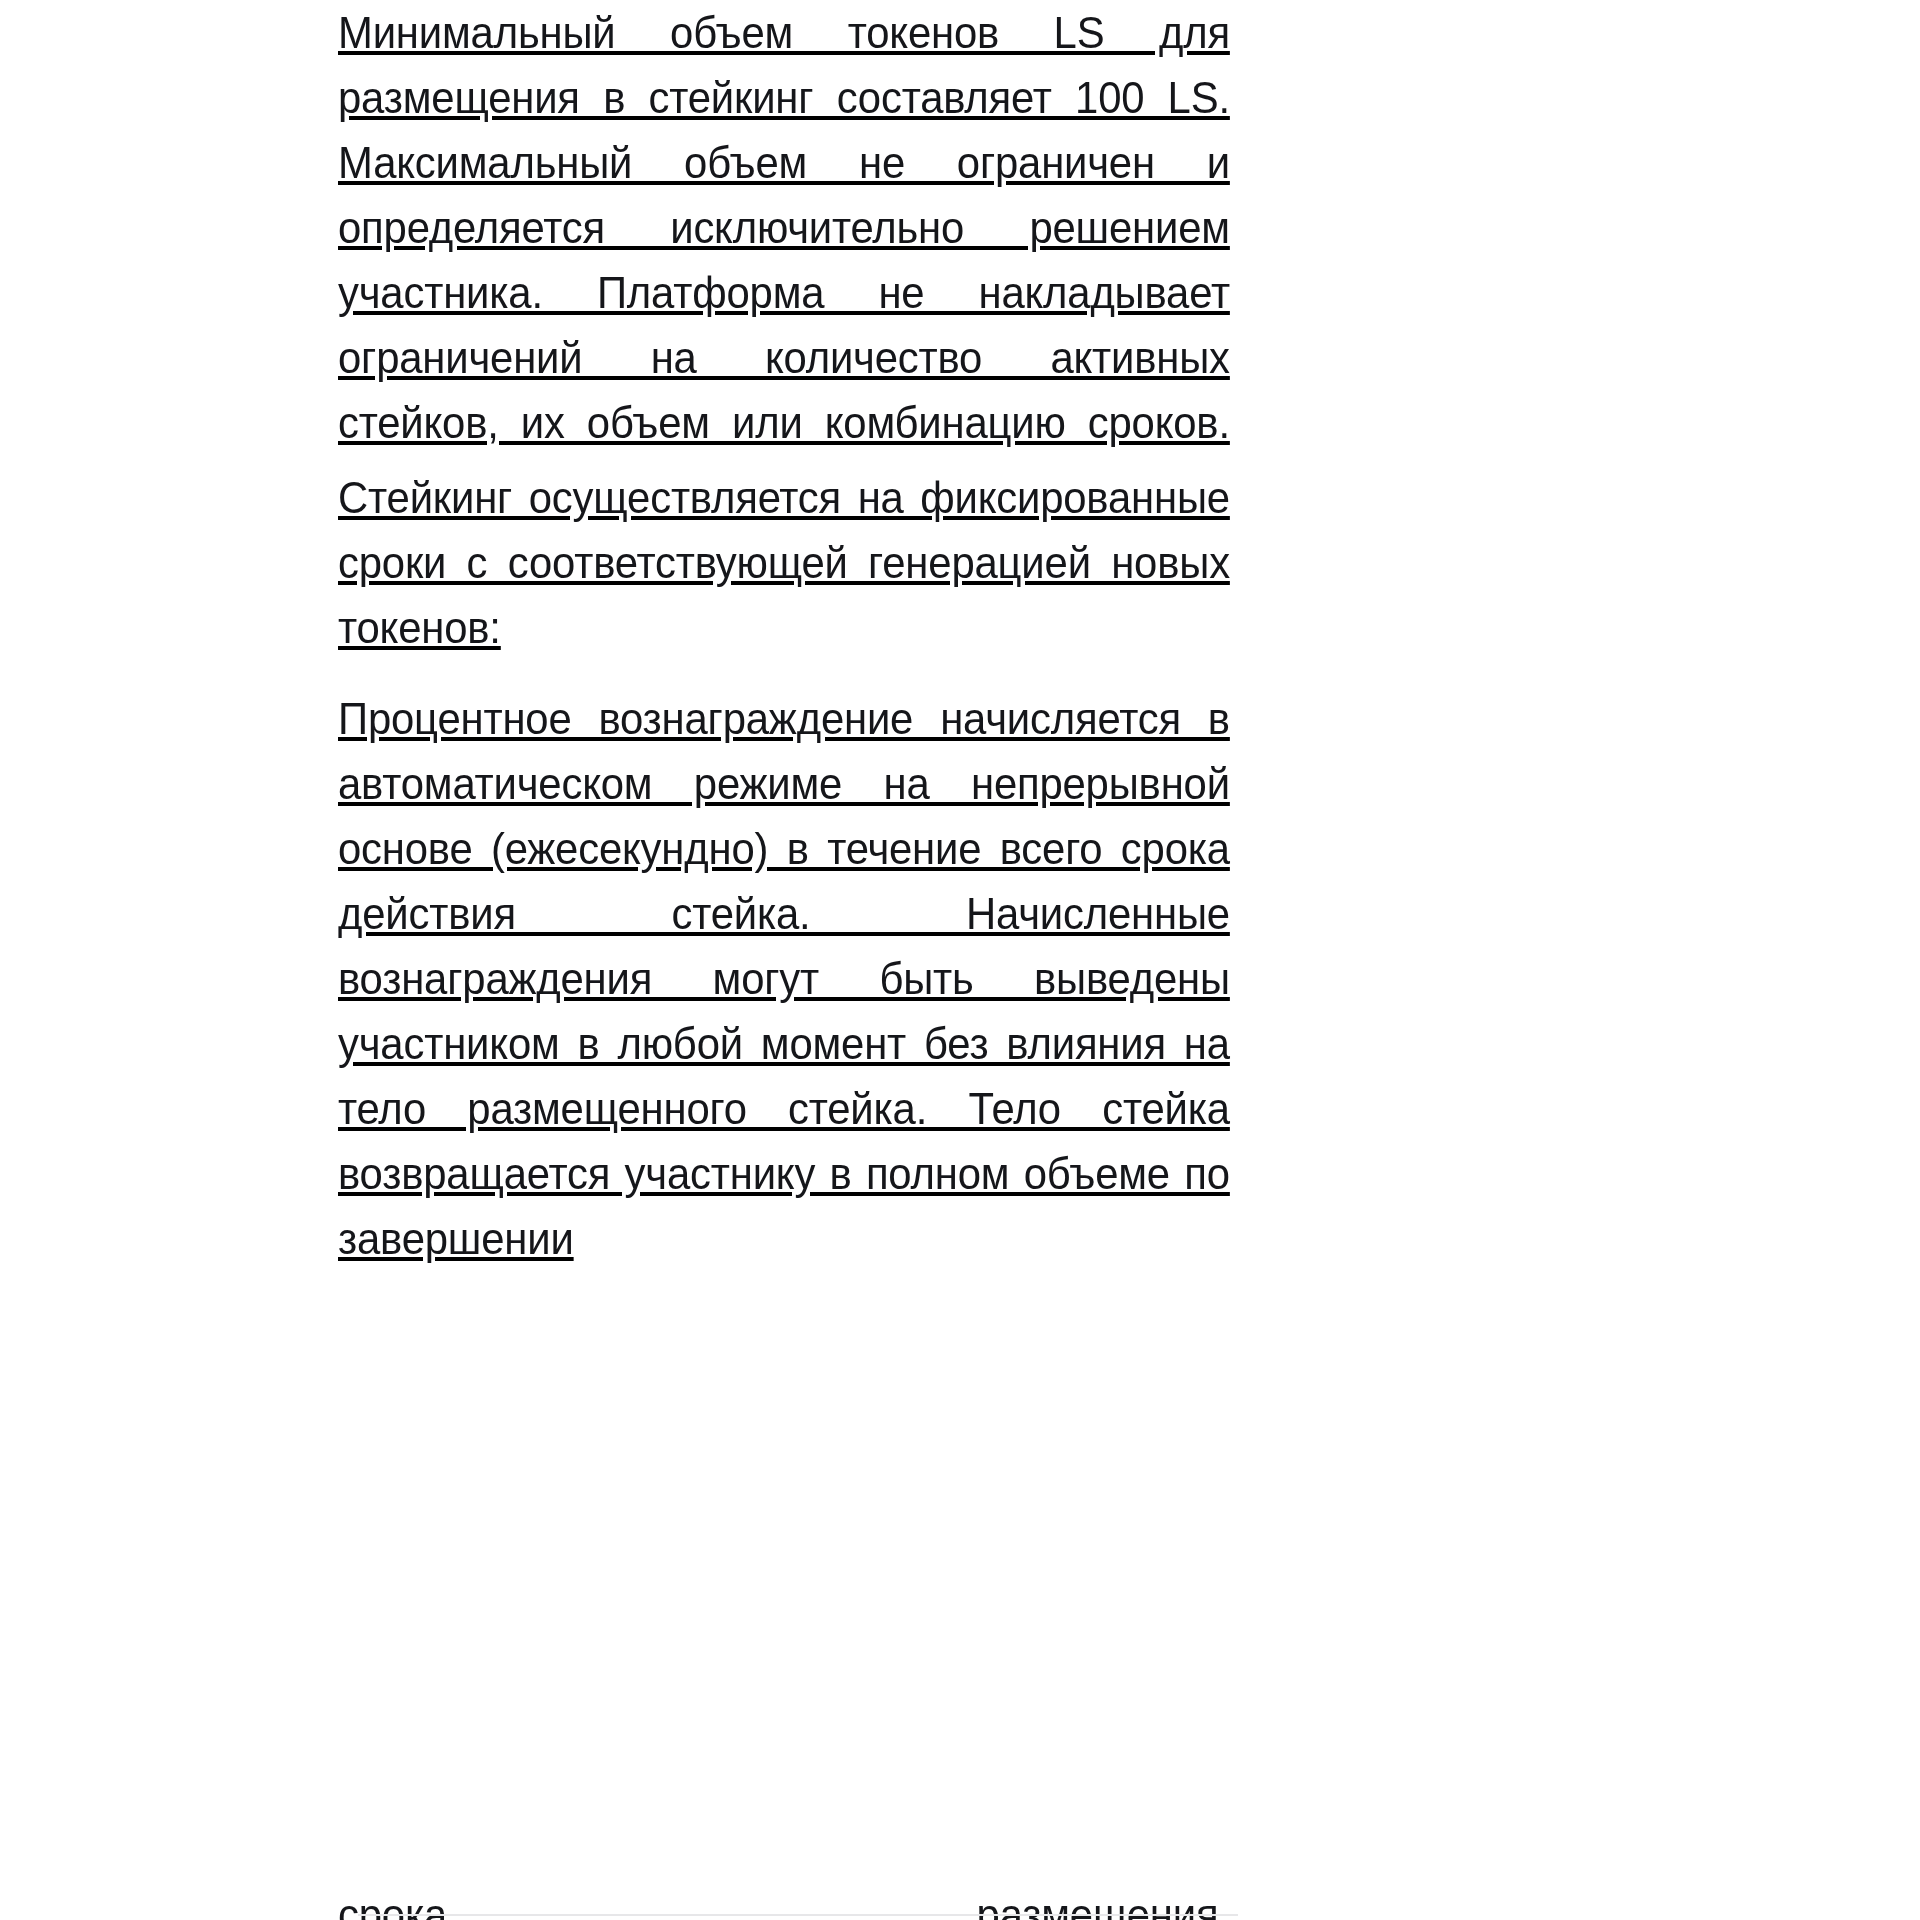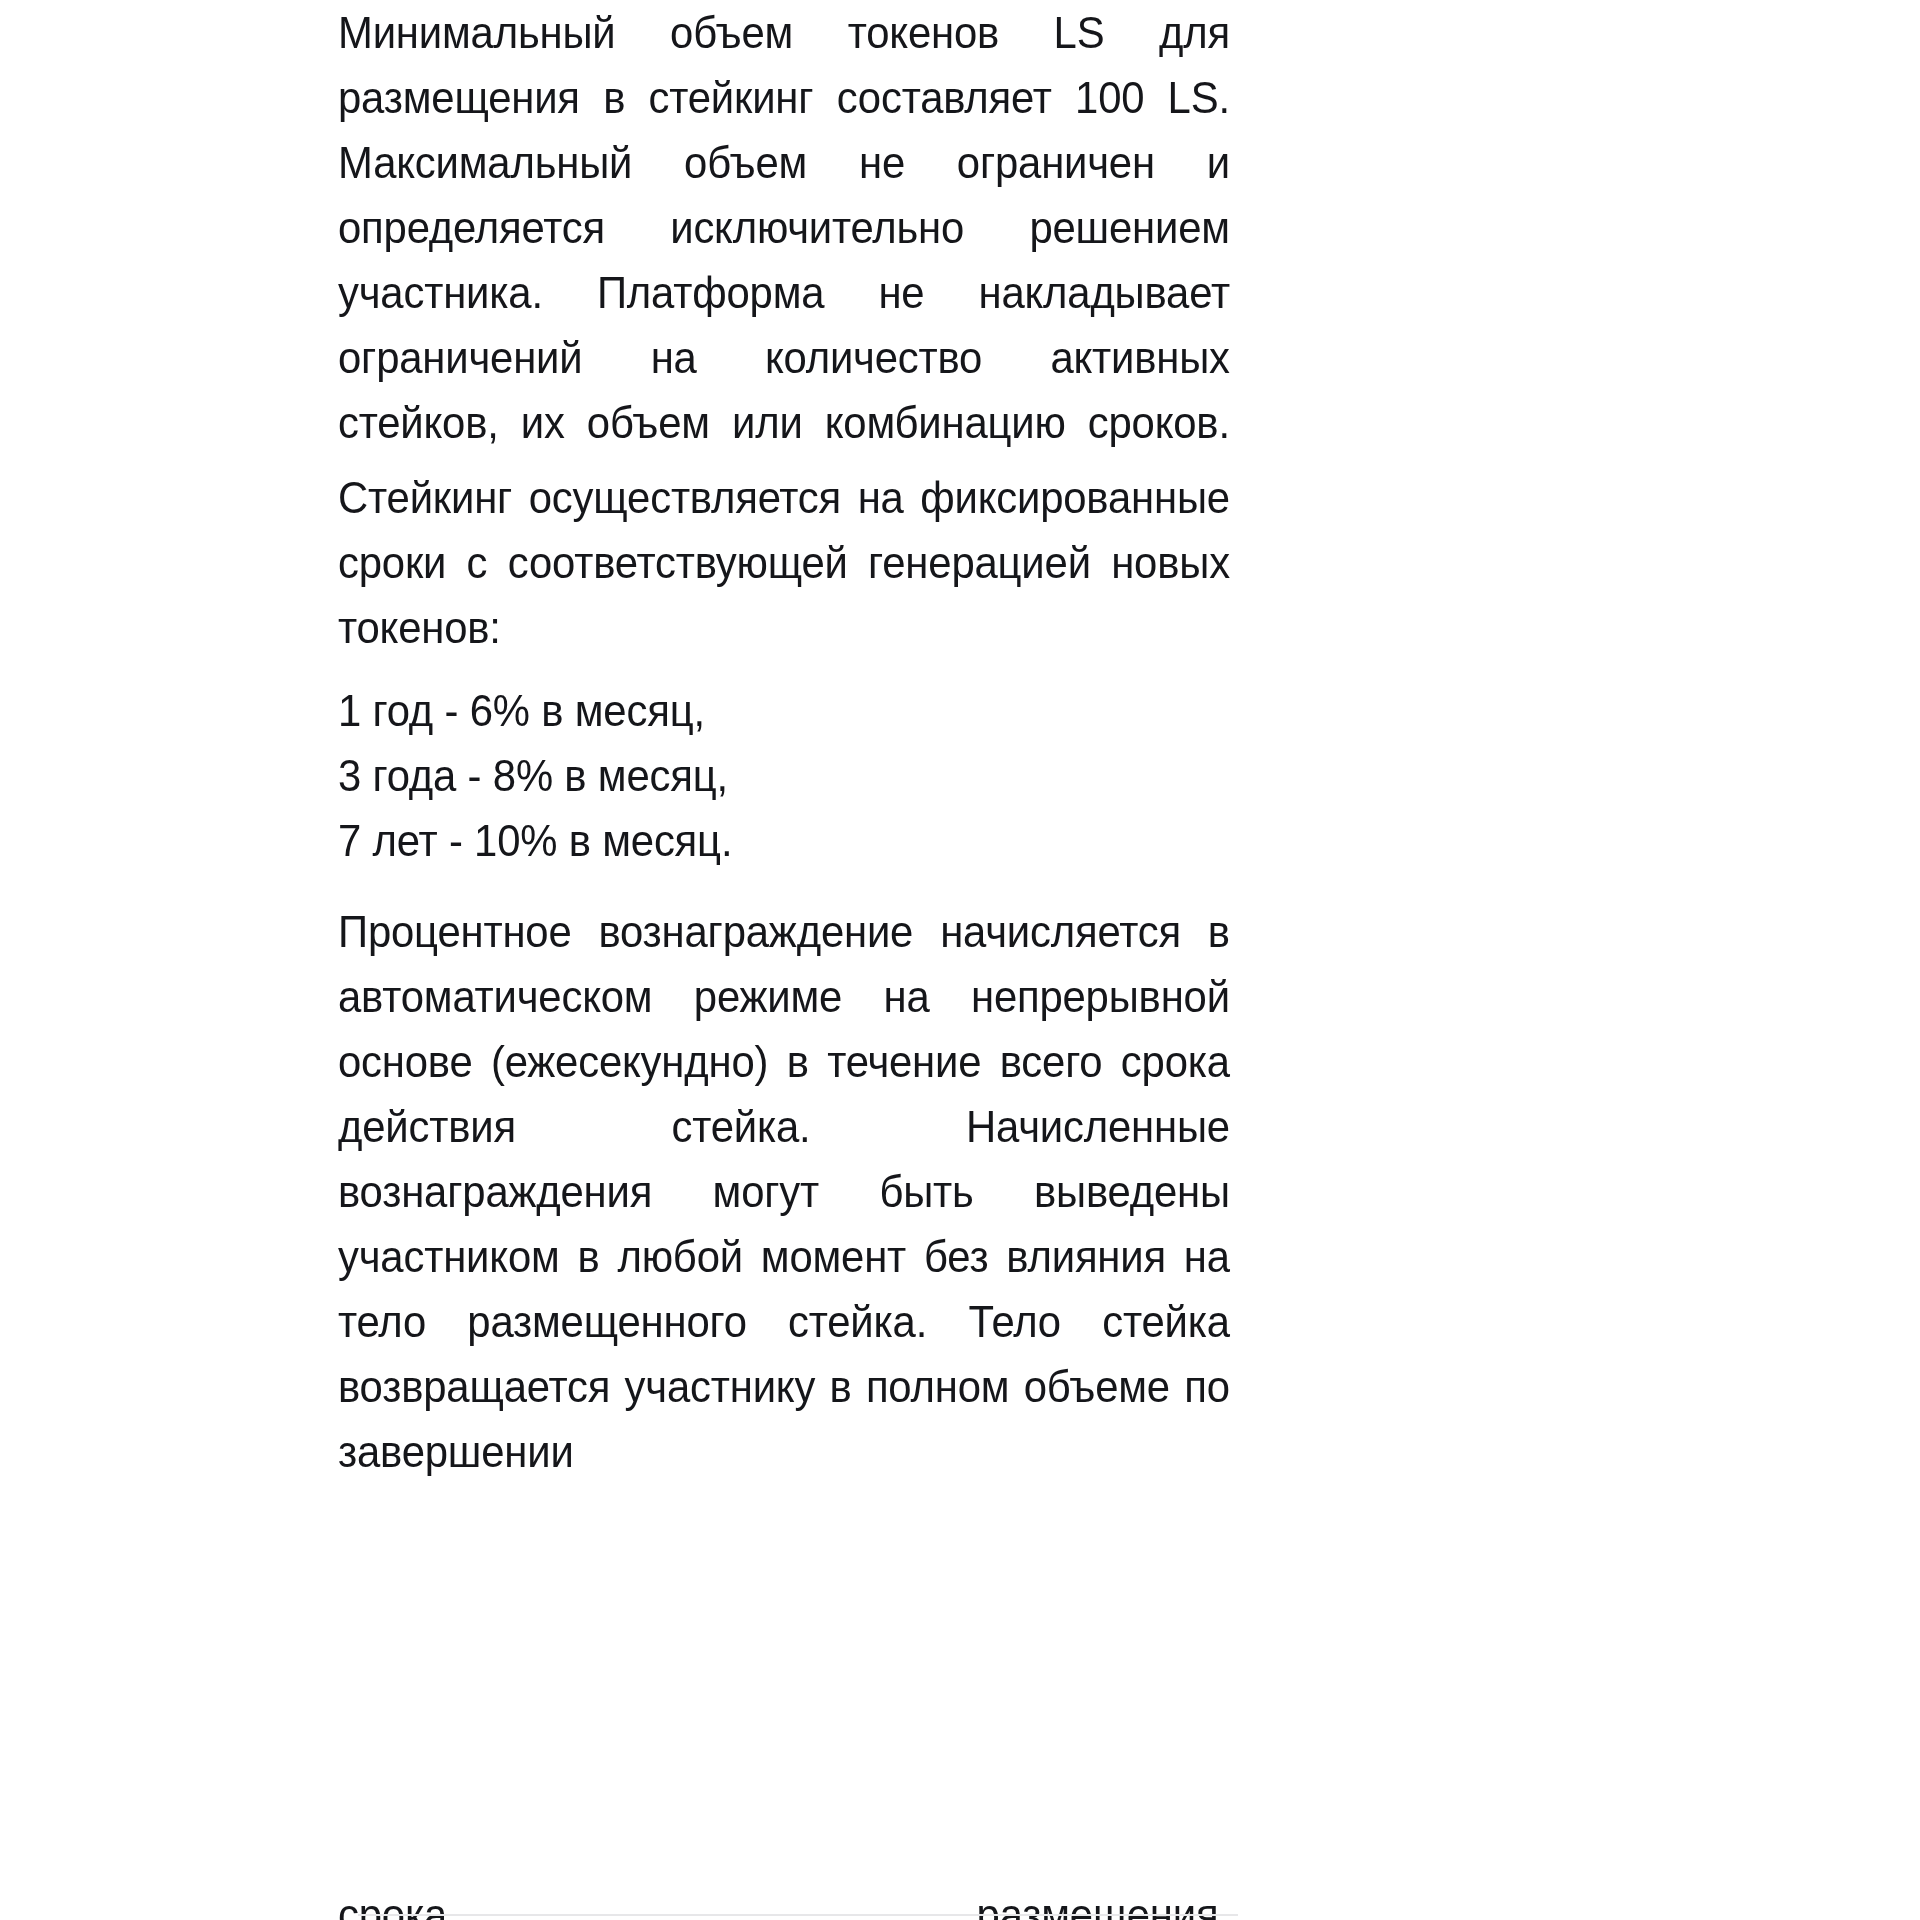--- a/index.html
+++ b/index.html
@@ -18,20 +18,21 @@
   }
 
   
   #doc-page {
     position: absolute;
     left: 338px;
     top: 0px;
     width: 892px;
     height: 1920px;
     box-sizing: border-box;
+    text-decoration: underline;
   }
 
   .para {
     color: #15161a;
     font-size: 45px;
     line-height: 65px;
     text-align: justify;
     text-justify: inter-word;
     font-stretch: condensed;
     transform: scaleX(0.93);
@@ -102,25 +103,20 @@
 </style>
 </head>
 <body>
 
 <div id="doc-page">
 
   <p class="para justify-all">Минимальный объем токенов LS для размещения в стейкинг составляет 100 LS. Максимальный объем не ограничен и определяется исключительно решением участника. Платформа не накладывает ограничений на количество активных стейков, их объем или комбинацию сроков.</p>
 
   <p class="para justify-all">Стейкинг осуществляется на фиксированные сроки с соответствующей генерацией новых токенов:</p>
 
-  <ul class="rate-list">
-    <li>1 год - 6% в месяц,</li>
-    <li>3 года - 8% в месяц,</li>
-    <li>7 лет - 10% в месяц.</li>
-  </ul>
 
   <p class="para justify-all" style="margin-top:26px;">Процентное вознаграждение начисляется в автоматическом режиме на непрерывной основе (ежесекундно) в течение всего срока действия стейка. Начисленные вознаграждения могут быть выведены участником в любой момент без влияния на тело размещенного стейка. Тело стейка возвращается участнику в полном объеме по завершении</p>
 
   <div id="bottom-clip">
     <p class="clipped-line">срока размещения.</p>
   </div>
 
   <div id="bottom-rule"></div>
 
 </div>

